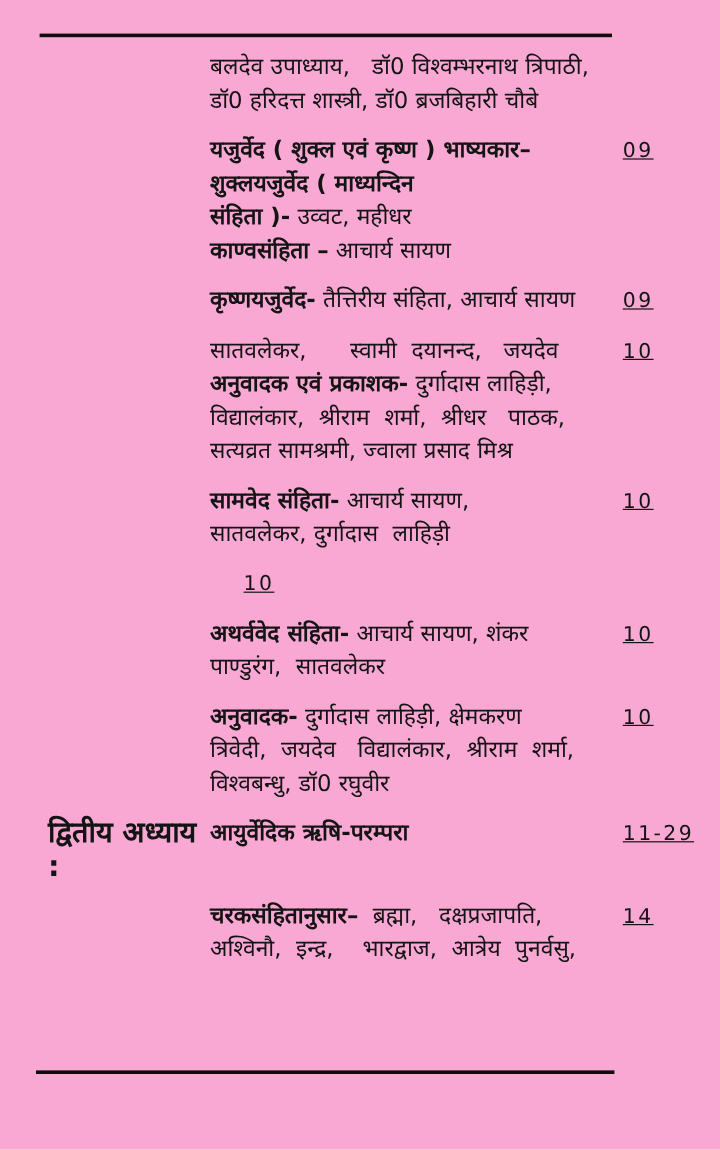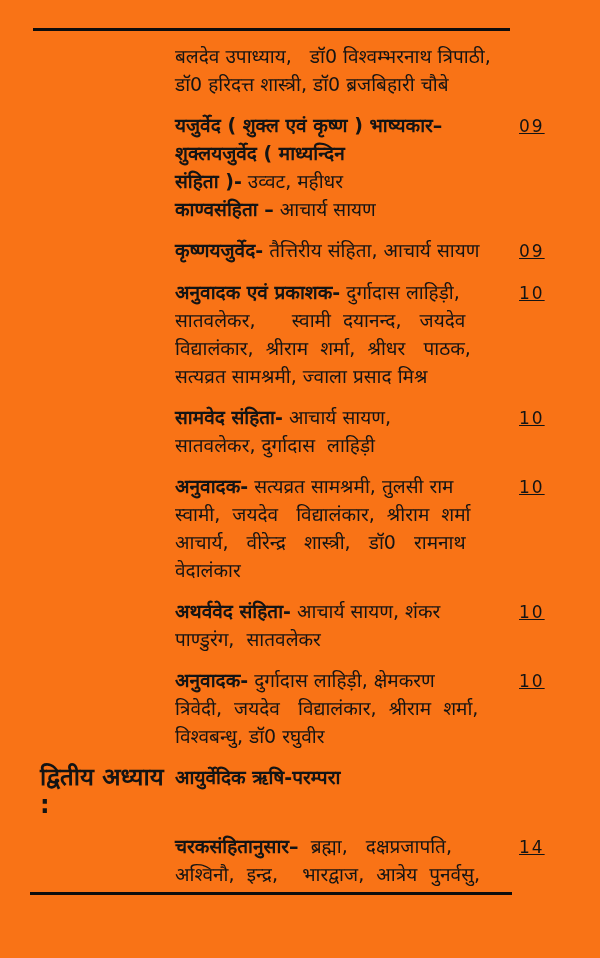--- a/index.html
+++ b/index.html
@@ -1,20 +1,20 @@
 <!DOCTYPE html>
 <html><head>
 <meta charset="utf-8">
 <style>
   html,body{margin:0;padding:0;background:#e8e8e6;}
   .page{
     position:relative;
     width:600px;height:958px;
     margin:0 auto;
-    background:#f97316;
+    background:#f9a8d4;
     font-family:"DejaVu Sans","Liberation Sans",sans-serif;
     color:#141414;
     overflow:hidden;
   }
   .rule{position:absolute;background:#0d0d0d;height:3px;}
   .rule-top{top:28px;left:33px;width:477px;}
   .rule-bottom{top:892px;left:30px;width:482px;}
   .content{position:absolute;top:42px;left:40px;width:535px;}
   .entry{display:grid;grid-template-columns:135px 316px 1fr;margin-bottom:13px;}
   .col-chapter{font-weight:700;font-size:24px;line-height:28px;white-space:pre-wrap;}
@@ -63,45 +63,39 @@
       <div class="col-chapter"></div>
       <div class="col-main">
         <div class="line"><span class="b">कृष्णयजुर्वेद-</span><span> तैत्तिरीय संहिता, आचार्य सायण</span></div>
       </div>
       <div class="col-page">09</div>
     </div>
 
     <div class="entry">
       <div class="col-chapter"></div>
       <div class="col-main">
+        <div class="line"><span>सातवलेकर,      स्वामी  दयानन्द,   जयदेव</span></div>
         <div class="line"><span class="b">अनुवादक एवं प्रकाशक-</span><span> दुर्गादास लाहिड़ी,</span></div>
-        <div class="line"><span>सातवलेकर,      स्वामी  दयानन्द,   जयदेव</span></div>
         <div class="line"><span>विद्यालंकार,  श्रीराम  शर्मा,  श्रीधर   पाठक,</span></div>
         <div class="line"><span>सत्यव्रत सामश्रमी, ज्वाला प्रसाद मिश्र</span></div>
       </div>
       <div class="col-page">10</div>
     </div>
 
     <div class="entry">
       <div class="col-chapter"></div>
       <div class="col-main">
         <div class="line"><span class="b">सामवेद संहिता-</span><span> आचार्य सायण,</span></div>
         <div class="line"><span>सातवलेकर, दुर्गादास  लाहिड़ी</span></div>
       </div>
       <div class="col-page">10</div>
     </div>
 
     <div class="entry">
       <div class="col-chapter"></div>
-      <div class="col-main">
-        <div class="line"><span class="b">अनुवादक-</span><span> सत्यव्रत सामश्रमी, तुलसी राम</span></div>
-        <div class="line"><span>स्वामी,  जयदेव   विद्यालंकार,  श्रीराम  शर्मा</span></div>
-        <div class="line"><span>आचार्य,   वीरेन्द्र   शास्त्री,   डॉ0   रामनाथ</span></div>
-        <div class="line"><span>वेदालंकार</span></div>
-      </div>
       <div class="col-page">10</div>
     </div>
 
     <div class="entry">
       <div class="col-chapter"></div>
       <div class="col-main">
         <div class="line"><span class="b">अथर्ववेद संहिता-</span><span> आचार्य सायण, शंकर</span></div>
         <div class="line"><span>पाण्डुरंग,  सातवलेकर</span></div>
       </div>
       <div class="col-page">10</div>
@@ -115,20 +109,21 @@
         <div class="line"><span>विश्वबन्धु, डॉ0 रघुवीर</span></div>
       </div>
       <div class="col-page">10</div>
     </div>
 
     <div class="entry">
       <div class="col-chapter">द्वितीय अध्याय :</div>
       <div class="col-main">
         <div class="line"><span class="b">आयुर्वेदिक ऋषि-परम्परा</span></div>
       </div>
+      <div class="col-page">11-29</div>
     </div>
 
     <div class="entry">
       <div class="col-chapter"></div>
       <div class="col-main">
         <div class="line"><span class="b">चरकसंहितानुसार–</span><span>  ब्रह्मा,   दक्षप्रजापति,</span></div>
         <div class="line"><span>अश्विनौ,  इन्द्र,    भारद्वाज,  आत्रेय  पुनर्वसु,</span></div>
       </div>
       <div class="col-page">14</div>
     </div>

